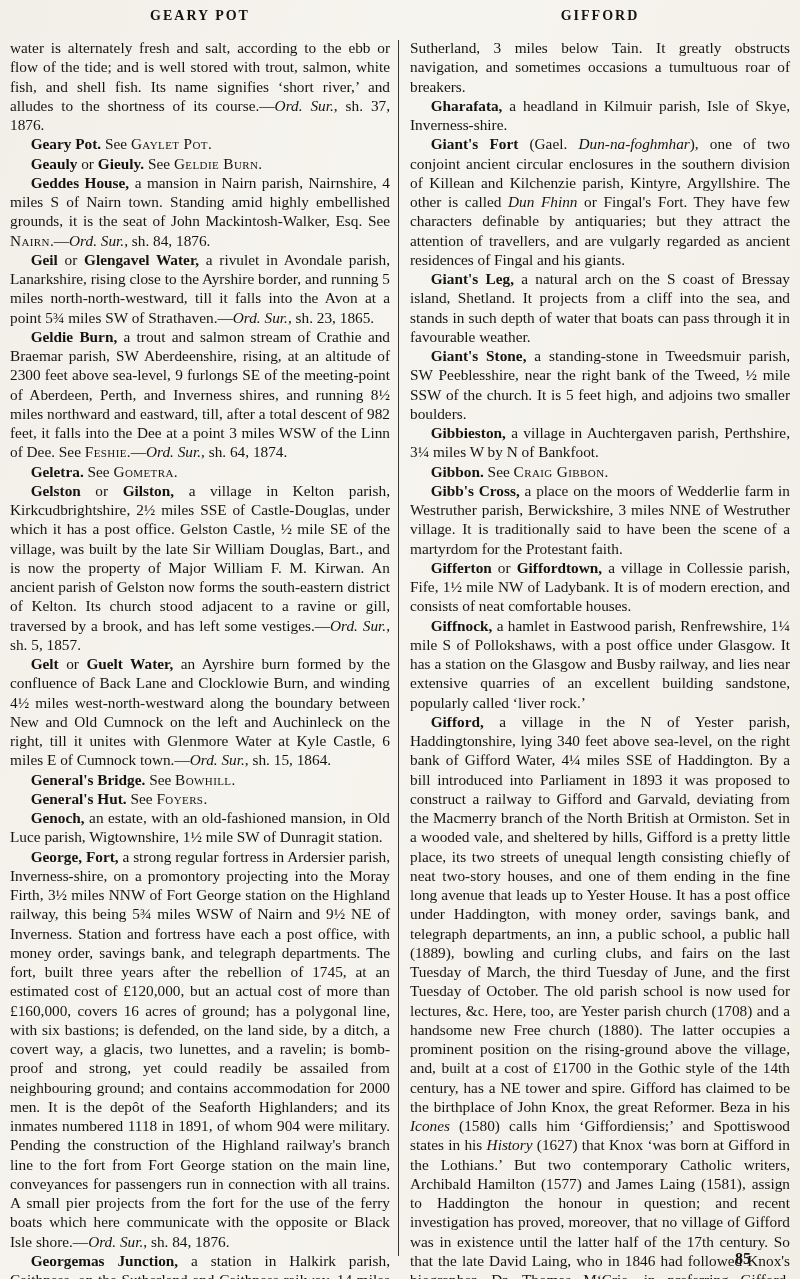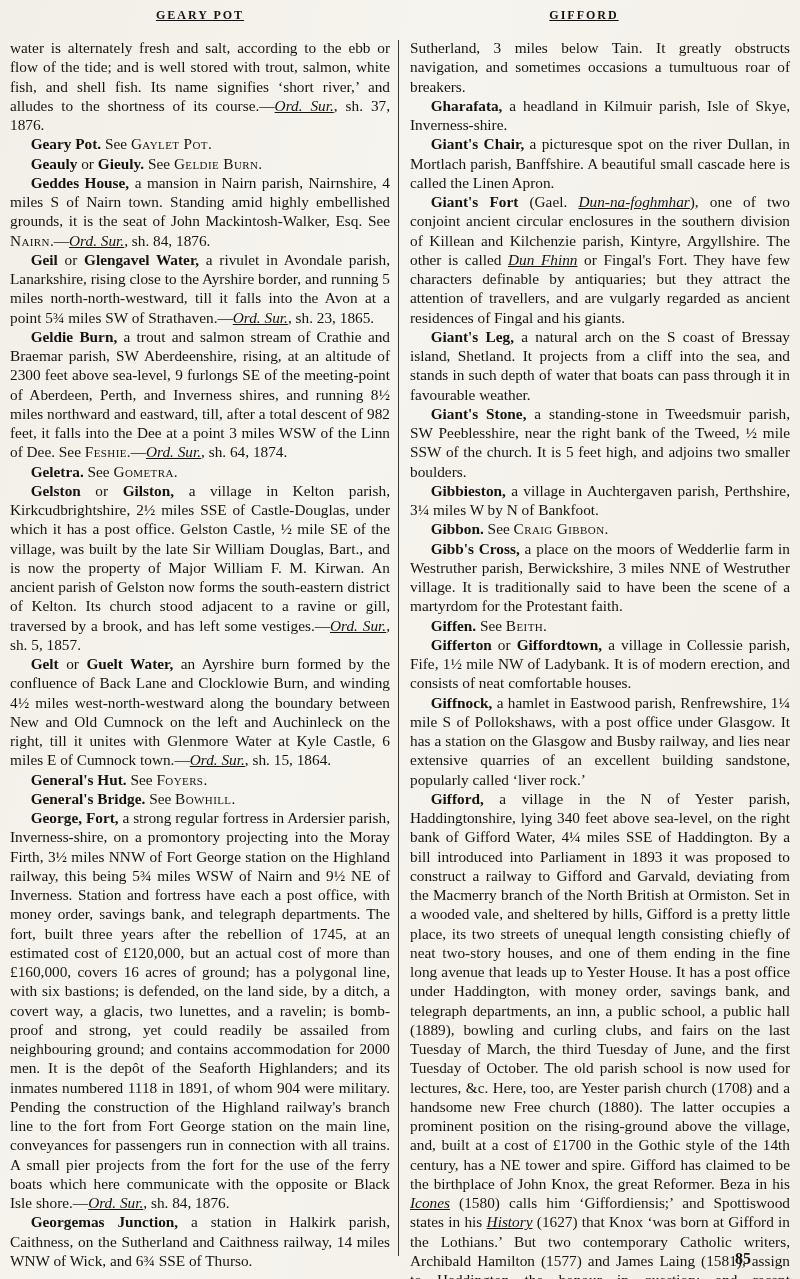--- a/index.html
+++ b/index.html
@@ -10,41 +10,40 @@
     overflow: hidden;
   }
   .page {
     position: relative;
     width: 800px; height: 1279px;
     background: linear-gradient(105deg, #f2efe8 0%, #f6f4ee 40%, #f1eee6 100%);
     color: #161412;
   }
   .running-head {
     position: absolute; top: 8px; height: 22px;
-    font-weight: bold; font-size: 12px; letter-spacing: 2px;
+    font-weight: bold; font-size: 14px; letter-spacing: 2px;
     text-align: center;
-    text-decoration: underline;
   }
   .running-head.left  { left: 12px;  width: 376px; }
-  .running-head.right { left: 396px; width: 376px; }
+  .running-head.right { left: 412px; width: 376px; }
   .divider {
     position: absolute; left: 398px; top: 40px;
     width: 1px; height: 1216px; background: #3a3632;
   }
   .col {
     position: absolute; top: 38px; width: 380px;
     font-size: 15.3px; line-height: 19.25px;
     text-align: justify; text-justify: inter-word;
   }
   .col.left  { left: 10px; }
   .col.right { left: 410px; }
   .col p.entry { margin: 0; text-indent: 1.35em; }
   .col p.entry.cont { text-indent: 0; }
   .b  { font-weight: bold; }
-  .i  { font-style: italic; text-decoration: underline; }
+  .i  { font-style: italic; }
   .sc { font-variant: small-caps; letter-spacing: 0.4px; }
   .page-number {
     position: absolute; left: 708px; top: 1250px; width: 70px;
     font-size: 16px; font-weight: bold; text-align: center;
   }
 </style>
 </head>
 <body>
 
 <div class="page">
@@ -54,34 +53,33 @@
   <div class="col left">
       <p class="entry cont">water is alternately fresh and salt, according to the ebb or flow of the tide; and is well stored with trout, salmon, white fish, and shell fish.  Its name signifies ‘short river,’ and alludes to the shortness of its course.—<span class="i">Ord. Sur.</span>, sh. 37, 1876.</p>
       <p class="entry"><span class="b">Geary Pot.</span>  See <span class="sc">Gaylet Pot</span>.</p>
       <p class="entry"><span class="b">Geauly</span> or <span class="b">Gieuly.</span>  See <span class="sc">Geldie Burn</span>.</p>
       <p class="entry"><span class="b">Geddes House,</span> a mansion in Nairn parish, Nairnshire, 4 miles S of Nairn town.  Standing amid highly embellished grounds, it is the seat of John Mackintosh-Walker, Esq.  See <span class="sc">Nairn</span>.—<span class="i">Ord. Sur.</span>, sh. 84, 1876.</p>
       <p class="entry"><span class="b">Geil</span> or <span class="b">Glengavel Water,</span> a rivulet in Avondale parish, Lanarkshire, rising close to the Ayrshire border, and running 5 miles north-north-westward, till it falls into the Avon at a point 5¾ miles SW of Strathaven.—<span class="i">Ord. Sur.</span>, sh. 23, 1865.</p>
       <p class="entry"><span class="b">Geldie Burn,</span> a trout and salmon stream of Crathie and Braemar parish, SW Aberdeenshire, rising, at an altitude of 2300 feet above sea-level, 9 furlongs SE of the meeting-point of Aberdeen, Perth, and Inverness shires, and running 8½ miles northward and eastward, till, after a total descent of 982 feet, it falls into the Dee at a point 3 miles WSW of the Linn of Dee.  See <span class="sc">Feshie</span>.—<span class="i">Ord. Sur.</span>, sh. 64, 1874.</p>
       <p class="entry"><span class="b">Geletra.</span>  See <span class="sc">Gometra</span>.</p>
       <p class="entry"><span class="b">Gelston</span> or <span class="b">Gilston,</span> a village in Kelton parish, Kirkcudbrightshire, 2½ miles SSE of Castle-Douglas, under which it has a post office.  Gelston Castle, ½ mile SE of the village, was built by the late Sir William Douglas, Bart., and is now the property of Major William F. M. Kirwan.  An ancient parish of Gelston now forms the south-eastern district of Kelton.  Its church stood adjacent to a ravine or gill, traversed by a brook, and has left some vestiges.—<span class="i">Ord. Sur.</span>, sh. 5, 1857.</p>
       <p class="entry"><span class="b">Gelt</span> or <span class="b">Guelt Water,</span> an Ayrshire burn formed by the confluence of Back Lane and Clocklowie Burn, and winding 4½ miles west-north-westward along the boundary between New and Old Cumnock on the left and Auchinleck on the right, till it unites with Glenmore Water at Kyle Castle, 6 miles E of Cumnock town.—<span class="i">Ord. Sur.</span>, sh. 15, 1864.</p>
+      <p class="entry"><span class="b">General's Bridge.</span>  See <span class="sc">Bowhill</span>.</p>
       <p class="entry"><span class="b">General's Hut.</span>  See <span class="sc">Foyers</span>.</p>
-      <p class="entry"><span class="b">General's Bridge.</span>  See <span class="sc">Bowhill</span>.</p>
+      <p class="entry"><span class="b">Genoch,</span> an estate, with an old-fashioned mansion, in Old Luce parish, Wigtownshire, 1½ mile SW of Dunragit station.</p>
       <p class="entry"><span class="b">George, Fort,</span> a strong regular fortress in Ardersier parish, Inverness-shire, on a promontory projecting into the Moray Firth, 3½ miles NNW of Fort George station on the Highland railway, this being 5¾ miles WSW of Nairn and 9½ NE of Inverness.  Station and fortress have each a post office, with money order, savings bank, and telegraph departments.  The fort, built three years after the rebellion of 1745, at an estimated cost of £120,000, but an actual cost of more than £160,000, covers 16 acres of ground; has a polygonal line, with six bastions; is defended, on the land side, by a ditch, a covert way, a glacis, two lunettes, and a ravelin; is bomb-proof and strong, yet could readily be assailed from neighbouring ground; and contains accommodation for 2000 men.  It is the depôt of the Seaforth Highlanders; and its inmates numbered 1118 in 1891, of whom 904 were military.  Pending the construction of the Highland railway's branch line to the fort from Fort George station on the main line, conveyances for passengers run in connection with all trains.  A small pier projects from the fort for the use of the ferry boats which here communicate with the opposite or Black Isle shore.—<span class="i">Ord. Sur.</span>, sh. 84, 1876.</p>
       <p class="entry"><span class="b">Georgemas Junction,</span> a station in Halkirk parish, Caithness, on the Sutherland and Caithness railway, 14 miles WNW of Wick, and 6¾ SSE of Thurso.</p>
     </div>
   <div class="col right">
       <p class="entry cont">Sutherland, 3 miles below Tain.  It greatly obstructs navigation, and sometimes occasions a tumultuous roar of breakers.</p>
       <p class="entry"><span class="b">Gharafata,</span> a headland in Kilmuir parish, Isle of Skye, Inverness-shire.</p>
-      <p class="entry"><span class="b">Giant's Chair,</span> a picturesque spot on the river Dullan, in Mortlach parish, Banffshire.  A beautiful small cascade here is called the Linen Apron.</p>
       <p class="entry"><span class="b">Giant's Fort</span> (Gael. <span class="i">Dun-na-foghmhar</span>), one of two conjoint ancient circular enclosures in the southern division of Killean and Kilchenzie parish, Kintyre, Argyllshire.  The other is called <span class="i">Dun Fhinn</span> or Fingal's Fort.  They have few characters definable by antiquaries; but they attract the attention of travellers, and are vulgarly regarded as ancient residences of Fingal and his giants.</p>
       <p class="entry"><span class="b">Giant's Leg,</span> a natural arch on the S coast of Bressay island, Shetland.  It projects from a cliff into the sea, and stands in such depth of water that boats can pass through it in favourable weather.</p>
       <p class="entry"><span class="b">Giant's Stone,</span> a standing-stone in Tweedsmuir parish, SW Peeblesshire, near the right bank of the Tweed, ½ mile SSW of the church.  It is 5 feet high, and adjoins two smaller boulders.</p>
       <p class="entry"><span class="b">Gibbieston,</span> a village in Auchtergaven parish, Perthshire, 3¼ miles W by N of Bankfoot.</p>
       <p class="entry"><span class="b">Gibbon.</span>  See <span class="sc">Craig Gibbon</span>.</p>
       <p class="entry"><span class="b">Gibb's Cross,</span> a place on the moors of Wedderlie farm in Westruther parish, Berwickshire, 3 miles NNE of Westruther village.  It is traditionally said to have been the scene of a martyrdom for the Protestant faith.</p>
-      <p class="entry"><span class="b">Giffen.</span>  See <span class="sc">Beith</span>.</p>
       <p class="entry"><span class="b">Gifferton</span> or <span class="b">Giffordtown,</span> a village in Collessie parish, Fife, 1½ mile NW of Ladybank.  It is of modern erection, and consists of neat comfortable houses.</p>
       <p class="entry"><span class="b">Giffnock,</span> a hamlet in Eastwood parish, Renfrewshire, 1¼ mile S of Pollokshaws, with a post office under Glasgow.  It has a station on the Glasgow and Busby railway, and lies near extensive quarries of an excellent building sandstone, popularly called ‘liver rock.’</p>
       <p class="entry"><span class="b">Gifford,</span> a village in the N of Yester parish, Haddingtonshire, lying 340 feet above sea-level, on the right bank of Gifford Water, 4¼ miles SSE of Haddington.  By a bill introduced into Parliament in 1893 it was proposed to construct a railway to Gifford and Garvald, deviating from the Macmerry branch of the North British at Ormiston.  Set in a wooded vale, and sheltered by hills, Gifford is a pretty little place, its two streets of unequal length consisting chiefly of neat two-story houses, and one of them ending in the fine long avenue that leads up to Yester House.  It has a post office under Haddington, with money order, savings bank, and telegraph departments, an inn, a public school, a public hall (1889), bowling and curling clubs, and fairs on the last Tuesday of March, the third Tuesday of June, and the first Tuesday of October.  The old parish school is now used for lectures, &amp;c.  Here, too, are Yester parish church (1708) and a handsome new Free church (1880).  The latter occupies a prominent position on the rising-ground above the village, and, built at a cost of £1700 in the Gothic style of the 14th century, has a NE tower and spire.  Gifford has claimed to be the birthplace of John Knox, the great Reformer.  Beza in his <span class="i">Icones</span> (1580) calls him ‘Giffordiensis;’ and Spottiswood states in his <span class="i">History</span> (1627) that Knox ‘was born at Gifford in the Lothians.’  But two contemporary Catholic writers, Archibald Hamilton (1577) and James Laing (1581), assign to Haddington the honour in question; and recent investigation has proved, moreover, that no village of Gifford was in existence until the latter half of the 17th century.  So that the late David Laing, who in 1846 had followed Knox's biographer, Dr. Thomas M‘Crie, in preferring Gifford, reversed his verdict in 1864 in favour of the Giffordgate, a suburb of Haddington (article ‘Knox’ by the Rev. C. G. M‘Crie, in , 9th ed. vol. xiv., 1882).  Two lesser divines at least were natives—James</p>
     </div>
   <div class="page-number">85</div>
 </div>
 
 </body></html>

